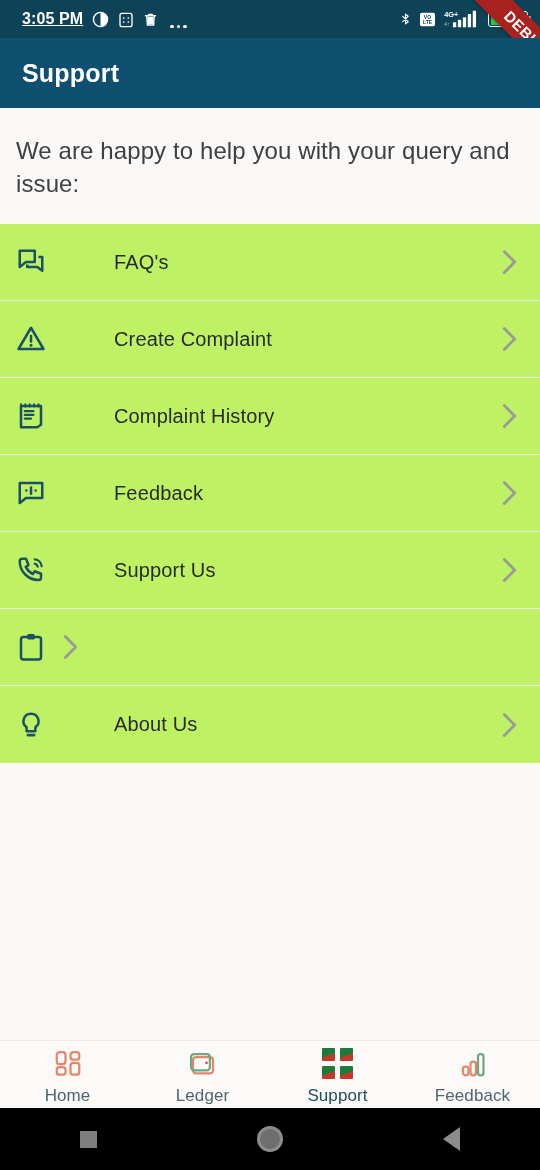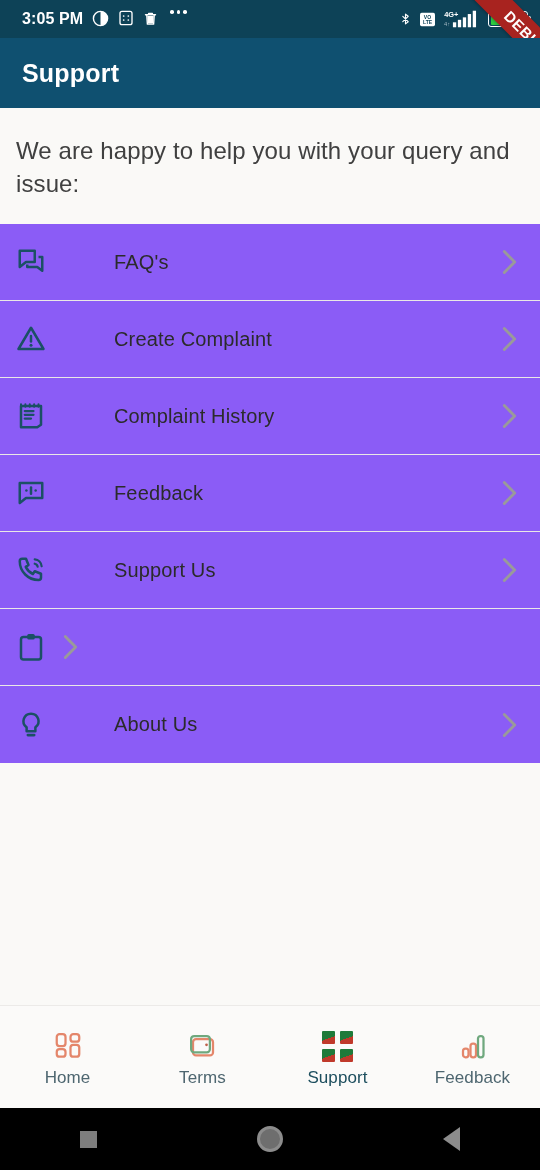--- a/index.html
+++ b/index.html
@@ -10,21 +10,21 @@
     overflow:hidden;
     position:relative;
   }
 
   
   .statusbar{
     height:38px; background:#0D4257; color:#fff;
     display:flex; align-items:center; justify-content:space-between;
     padding:0 12px 0 22px; position:relative; overflow:hidden;
   }
-  .sb-left{ display:flex; align-items:flex-start; gap:9px; }
+  .sb-left{ display:flex; align-items:flex-end; gap:9px;text-decoration:underline; }
   .sb-time{ font-size:16px; font-weight:700; letter-spacing:.1px; }
   .sb-right{ display:flex; align-items:center; gap:7px; }
   .ic{ display:inline-flex; align-items:center; justify-content:center; }
 
   .dots{ display:flex; gap:3px; align-items:center; margin-left:3px; }
   .dots i{ width:3.5px; height:3.5px; border-radius:50%; background:#fff; display:block; }
 
   .batt{
     display:flex; align-items:center; border:1.6px solid #fff;
     border-radius:3px; height:16px; padding:1.5px; min-width:40px; position:relative;
@@ -59,33 +59,33 @@
   .content{ background:#FAF9F7; height:917px; position:relative; }
   .intro{
     color:#404040; font-size:24px; line-height:1.38; font-weight:400;
     padding:26px 16px 0 16px; letter-spacing:.1px;
   }
 
   .list{ margin-top:24px; }
   .row{
     height:77px; display:flex; align-items:center;
     padding:0 22px 0 16px; border-bottom:1px solid #EAE8E6;
-    background:#8b5cf6; cursor:pointer;
+    background:#bef264; cursor:pointer;
   }
   .row:last-child{ border-bottom:none; }
   .row-icon{ width:46px; display:flex; align-items:center; justify-content:flex-start; flex:none; }
   .row-icon svg{ display:block; }
   .row-label{
     flex:1; font-size:20px; color:#2B2B2B; padding-left:52px; letter-spacing:.15px;
   }
   .chev{ flex:none; color:#9A9A9A; display:flex; align-items:center; }
 
   
   .bottomnav{
-    height:103px; background:#FBFAF9; border-top:1px solid #ECEAE8;
+    height:68px; background:#FBFAF9; border-top:1px solid #ECEAE8;
     display:flex; align-items:center; position:absolute;
     bottom:62px; left:0; right:0; z-index:6;
   }
   .tab{
     flex:1; display:flex; flex-direction:column; align-items:center;
     justify-content:center; gap:6px; cursor:pointer; padding-top:4px;
   }
   .tab-ic{ height:32px; display:flex; align-items:center; justify-content:center; }
   .tab-lbl{ font-size:17px; color:#4E6670; letter-spacing:.1px; }
   .tab.active .tab-lbl{ color:#1D4E5E; }
@@ -317,21 +317,21 @@
   </div>
 
   <div class="tab">
     <span class="tab-ic">
       <svg width="30" height="30" viewBox="0 0 24 24">
         <rect x="4" y="6.5" width="16" height="13" rx="2.4" fill="none" stroke="#E4866B" stroke-width="1.8"></rect>
         <rect x="2.5" y="4" width="15" height="13" rx="2.4" fill="none" stroke="#6FA87E" stroke-width="1.8"></rect>
         <circle cx="14.8" cy="11" r="1.1" fill="#C0604A"></circle>
       </svg>
     </span>
-    <span class="tab-lbl">Terms</span>
+    <span class="tab-lbl">Ledger</span>
   </div>
 
   <div class="tab active">
     <span class="tab-ic">
       <span class="brokengrid">
           <i></i>
           <i></i>
           <i></i>
           <i></i>
         </span>

